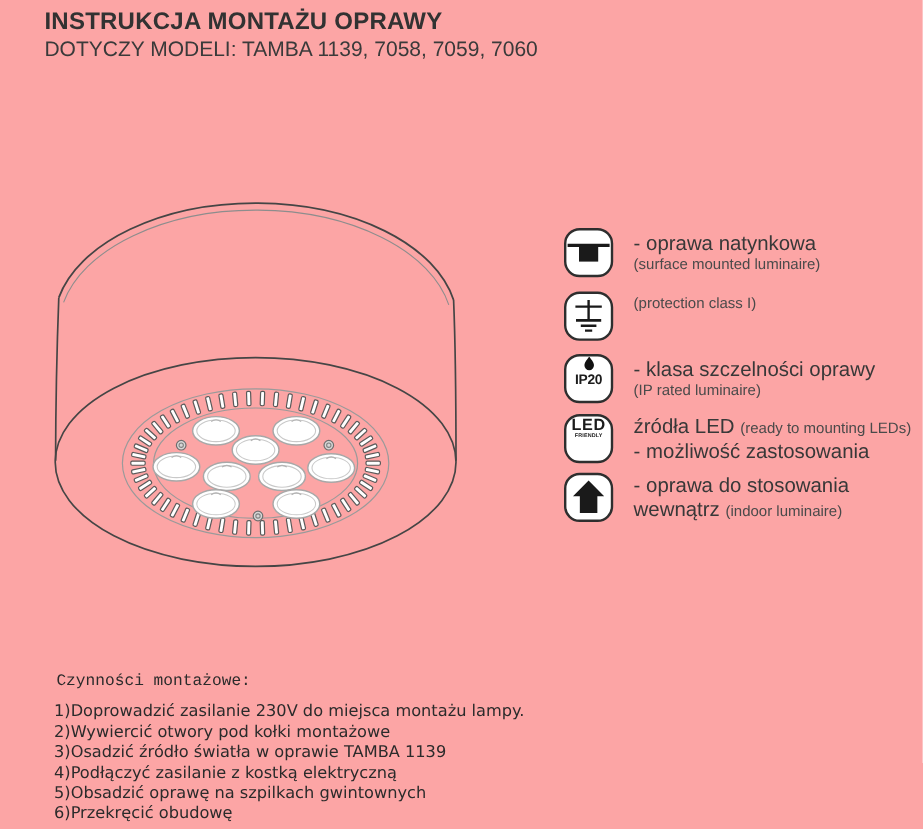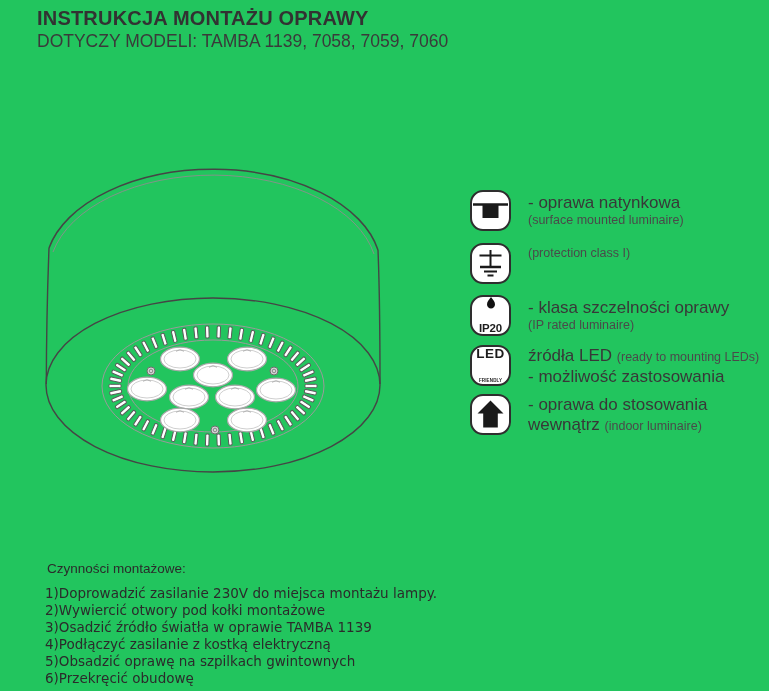--- a/index.html
+++ b/index.html
@@ -1,19 +1,19 @@
 <!DOCTYPE html>
 <html><head>
 <meta charset="utf-8">
 <style>
   html,body{margin:0;padding:0;background:#fff;}
   .page{
     position:relative;
     width:769px;height:691px;
-    background:#22c55e;
+    background:#fca5a5;
     font-family:"Liberation Sans", sans-serif;
     color:#333;
     overflow:hidden;
   }
   
   .title{
     position:absolute;left:37px;top:7px;
     font-size:20px;font-weight:bold;color:#323232;
     letter-spacing:0.2px;white-space:nowrap;
   }
@@ -21,36 +21,36 @@
     position:absolute;left:37px;top:31px;
     font-size:17.5px;color:#3a3a3a;white-space:nowrap;
   }
   
   .lamp-svg{position:absolute;left:40px;top:165px;width:390px;height:320px;}
   
   .lrow{position:absolute;left:470px;display:flex;align-items:flex-start;}
   .ibox{
     width:41px;height:41px;box-sizing:border-box;
     border:2px solid #2e2e2e;border-radius:13px;
-    display:flex;flex-direction:column;align-items:center;justify-content:space-between;
+    display:flex;flex-direction:column;align-items:center;justify-content:flex-start;
     flex:0 0 auto;background:#fff;overflow:hidden;
   }
   .ibox svg{display:block;}
   .ip20-label{font-size:11.5px;font-weight:bold;color:#1c1c1c;line-height:12px;margin-top:1px;letter-spacing:-0.2px;}
   .led-label{font-size:13.5px;font-weight:bold;color:#1c1c1c;line-height:13px;letter-spacing:0.5px;}
   .led-sublabel{font-size:6px;font-weight:bold;color:#1c1c1c;transform:scale(0.75);transform-origin:center top;letter-spacing:0.2px;line-height:6px;margin-top:1px;}
   .ltext{margin-left:17px;padding-top:3px;}
   .ltext.tight{padding-top:1px;}
   .lmain{font-size:17px;color:#383838;line-height:20px;white-space:nowrap;}
   .lsub{font-size:12.5px;color:#4a4a4a;line-height:15px;white-space:nowrap;}
   .lsub-inline{font-size:12.5px;color:#4a4a4a;}
   
   .steps-heading{
     position:absolute;left:47px;top:561px;
-    font-family:Liberation Sans, sans-serif;
+    font-family:Liberation Mono, monospace;
     font-size:13.5px;color:#2b2b2b;
   }
   .steps{
     position:absolute;left:45px;top:585px;
     font-family:"DejaVu Sans", sans-serif;
     font-size:13.5px;color:#2b2b2b;line-height:17px;
   }
   .step{white-space:nowrap;}
 </style>
 </head>

